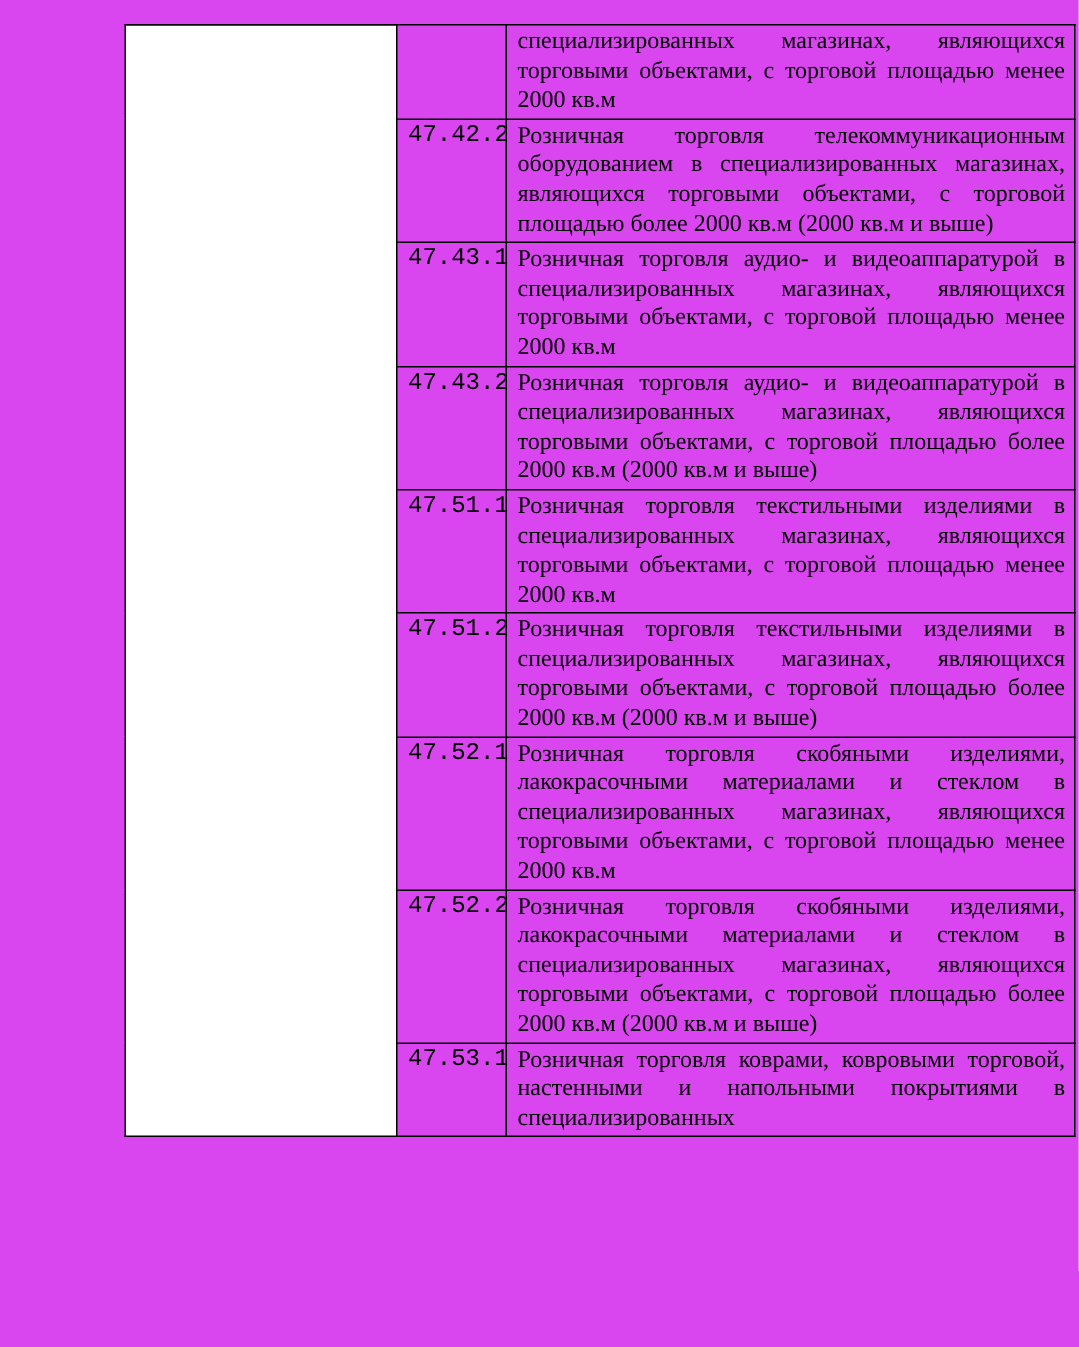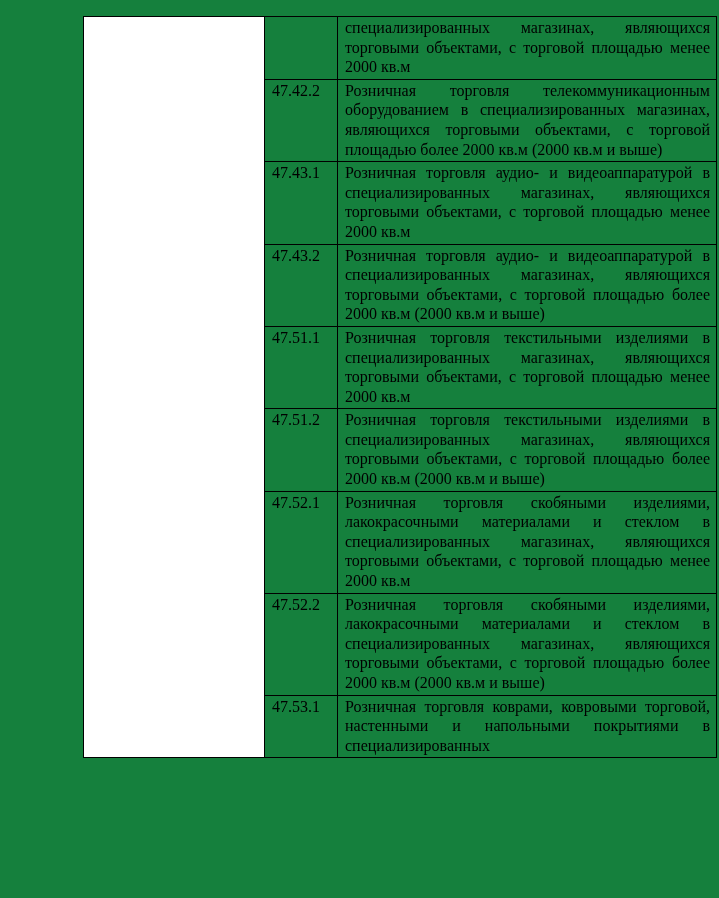--- a/index.html
+++ b/index.html
@@ -11,21 +11,21 @@
     width: 719px;
     height: 898px;
     position: relative;
     font-family: "Liberation Serif", serif;
     color: #000000;
     overflow: hidden;
   }
   .page {
     position: absolute;
     inset: 0;
-    background: #15803d;
+    background: #d946ef;
   }
   table.okved-table {
     position: absolute;
     left: 83px;
     top: 16px;
     width: 633px;
     border-collapse: collapse;
     table-layout: fixed;
   }
   table.okved-table td {
@@ -35,20 +35,21 @@
     line-height: 19.6px;
     padding: 1px 6px 2px 7px;
     overflow: hidden;
   }
   td.left-cell {
     background: #ffffff;
   }
   td.code-cell {
     padding-left: 8px;
     white-space: nowrap;
+    font-family: Liberation Mono, monospace;
   }
   td.desc-cell {
     text-align: justify;
   }
 </style>
 </head>
 <body>
 
 <div class="page">
   <table class="okved-table">

